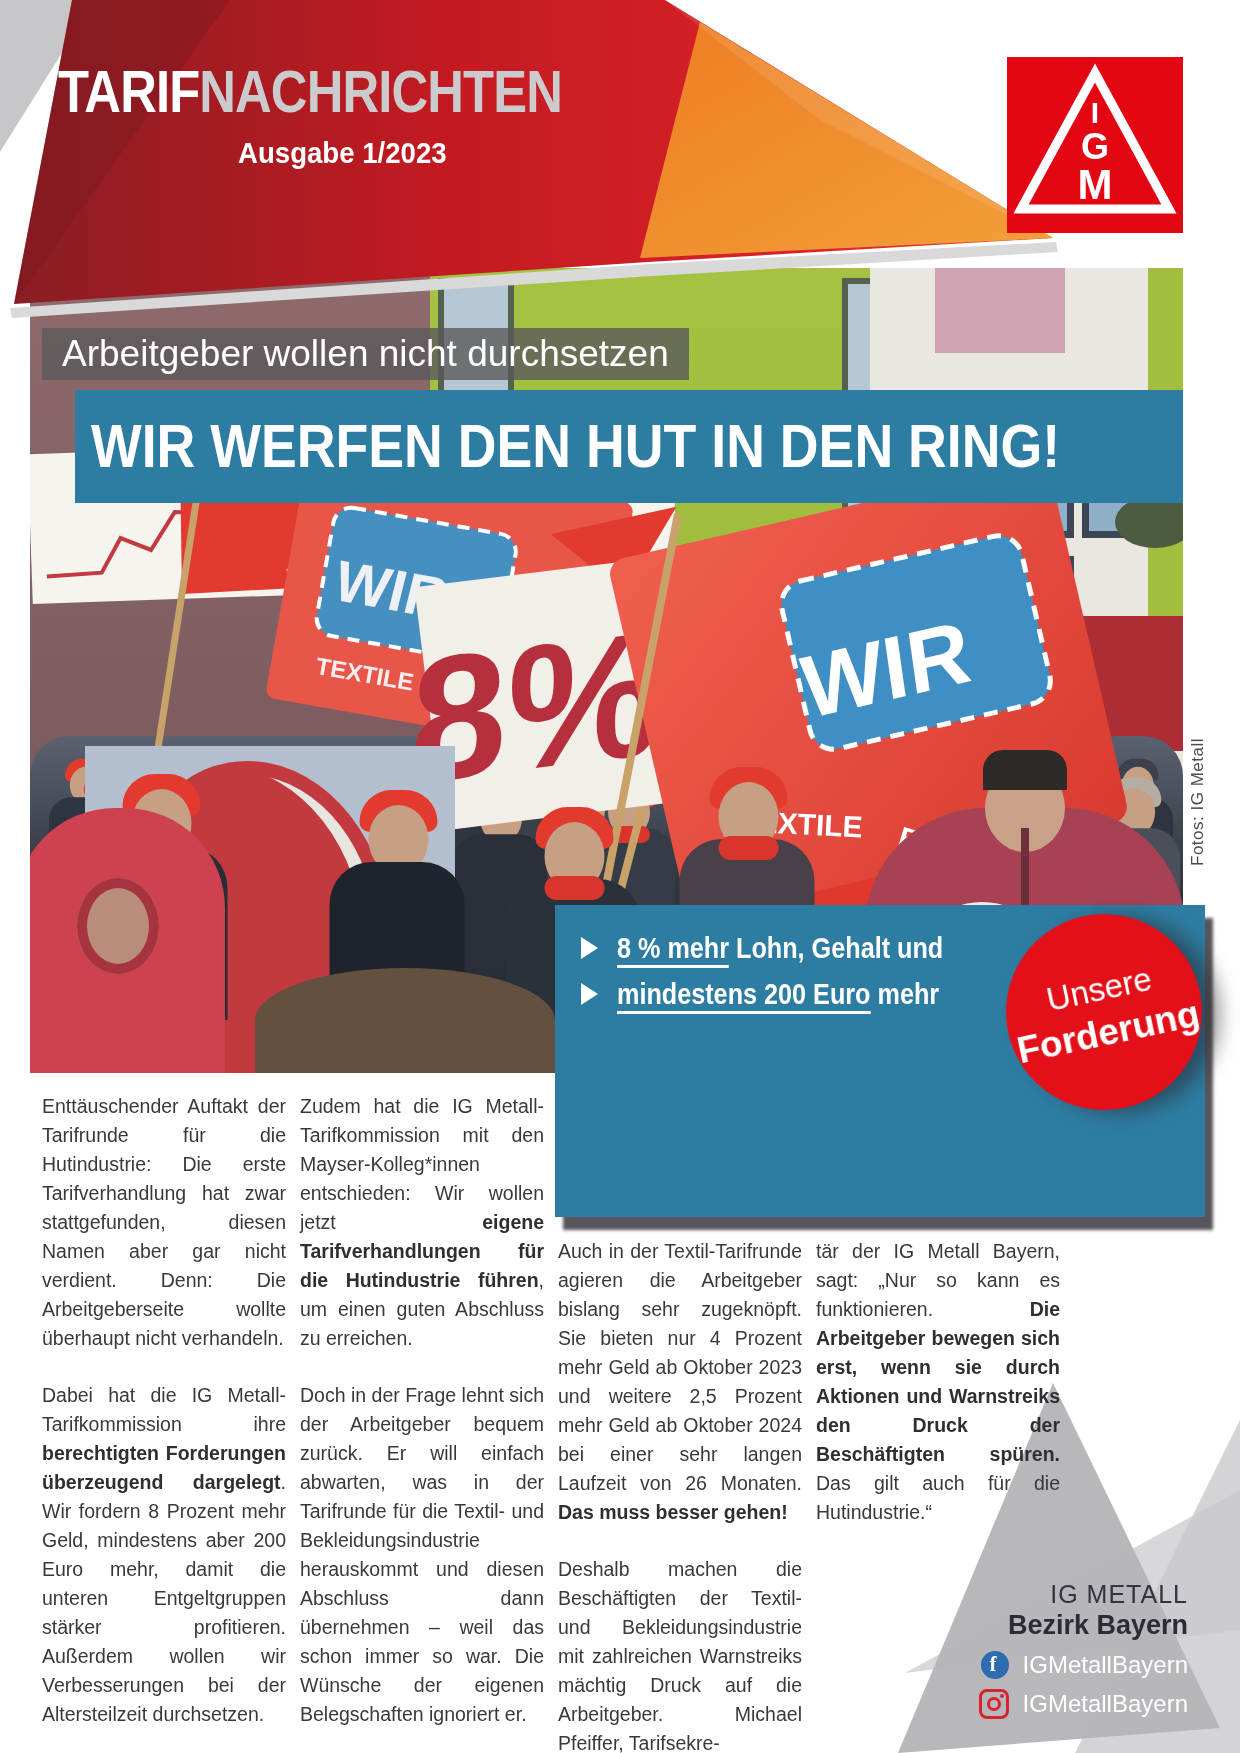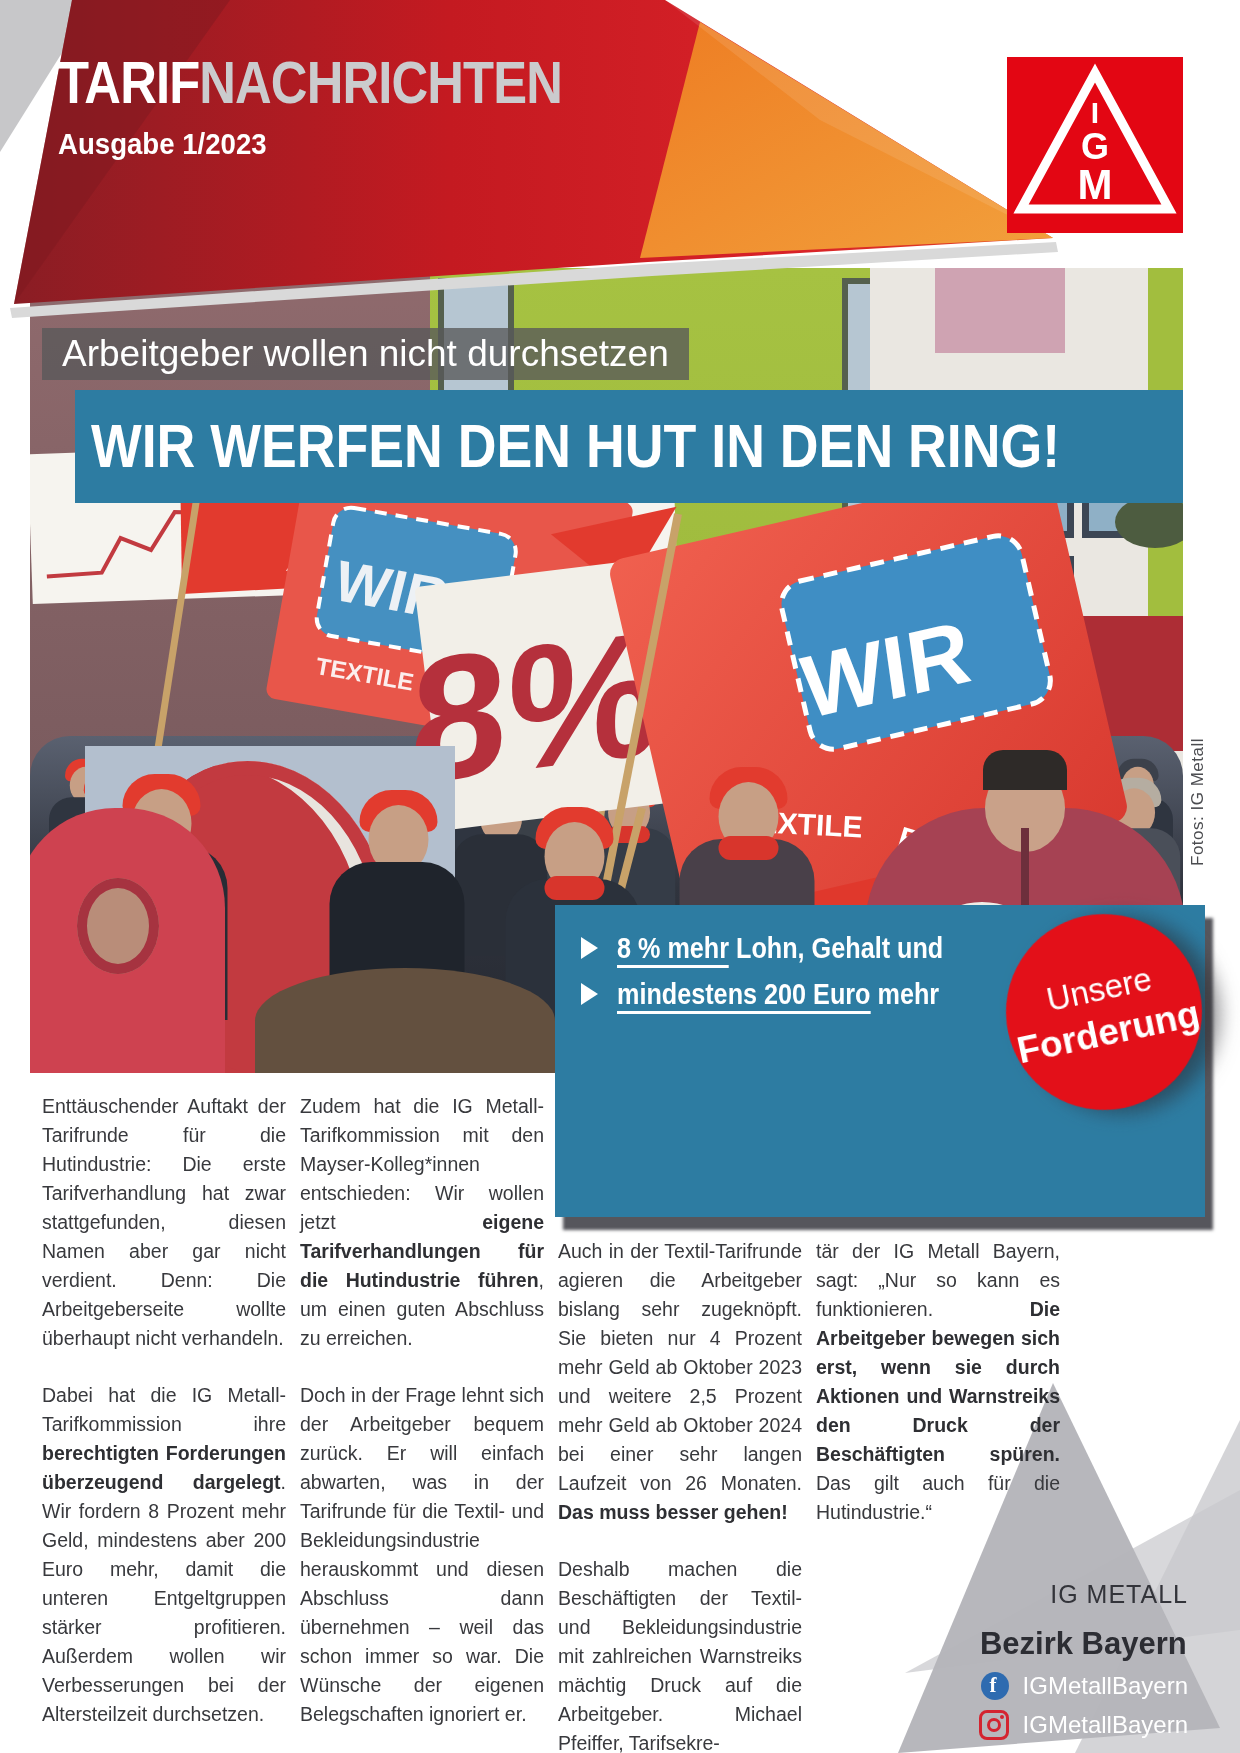--- a/index.html
+++ b/index.html
@@ -10,21 +10,21 @@
   
   .photo{position:absolute;left:30px;top:268px;width:1153px;height:805px;overflow:hidden;background:#7d6a6c;z-index:1;}
   .person{position:absolute;width:90px;height:170px;transform-origin:bottom center;}
   .person .cap{position:absolute;left:20px;top:6px;width:52px;height:28px;border-radius:26px 26px 8px 8px;background:#e23b2e;}
   .person .head{position:absolute;left:26px;top:16px;width:40px;height:46px;border-radius:50%;background:#c79f85;}
   .person .coat{position:absolute;left:0;top:54px;width:90px;height:116px;border-radius:28px 28px 0 0;background:#2f3540;}
   .person .scarf{position:absolute;left:26px;top:52px;width:40px;height:16px;border-radius:8px;background:#d8352c;}
 
   
   .header-svg{position:absolute;left:0;top:0;z-index:9;}
-  .masthead{position:absolute;left:58px;top:54px;z-index:11;color:#fff;}
+  .masthead{position:absolute;left:58px;top:63px;z-index:11;color:#fff;text-align:center;}
   .mast-title{font-size:59px;font-weight:900;letter-spacing:-1px;line-height:1;}
   .cond{display:inline-block;transform:scaleX(.86);transform-origin:0 50%;white-space:nowrap;}
   .cond2{display:inline-block;transform:scaleX(.84);transform-origin:0 50%;white-space:nowrap;}
   .t2{color:#cbcbcd;}
   .mast-sub{font-size:30px;font-weight:400;margin-top:16px;}
   .mast-issue{font-size:30px;font-weight:700;margin-top:14px;}
   .igm-logo{position:absolute;left:1007px;top:57px;z-index:11;}
 
   
   .kicker{position:absolute;left:42px;top:328px;height:52px;line-height:52px;padding:0 20px;
@@ -52,21 +52,21 @@
   
   .col{position:absolute;width:244px;font-size:19.5px;line-height:29px;color:#38393d;text-align:justify;
        hyphens:auto;-webkit-hyphens:auto;z-index:4;}
   .col p{margin:0 0 28px 0;}
   .col b{font-weight:700;color:#2e2f33;}
 
   
   .corner-svg{position:absolute;left:820px;top:1380px;z-index:2;}
   .footer-block{position:absolute;right:52px;top:1580px;z-index:3;text-align:right;}
   .f-org{font-size:25px;color:#33343a;letter-spacing:1px;}
-  .f-district{font-size:31px;font-weight:700;color:#2c2d33;margin-top:17px;text-align:center;}
+  .f-district{font-size:27px;font-weight:700;color:#2c2d33;margin-top:1px;}
   .f-row{display:flex;align-items:center;justify-content:flex-end;gap:14px;margin-top:10px;}
   .f-handle{font-size:24px;color:#fff;}
   .fb-icon{width:28px;height:28px;border-radius:50%;background:#2e6bb0;position:relative;}
   .fb-icon::after{content:"f";position:absolute;left:9px;top:1px;color:#fff;font-size:21px;
                   font-weight:700;font-family:"Liberation Serif",serif;}
   .ig-icon{width:24px;height:24px;border:3px solid #d42430;border-radius:8px;position:relative;}
   .ig-icon::before{content:"";position:absolute;left:5px;top:5px;width:8px;height:8px;border:3px solid #d42430;border-radius:50%;}
   .ig-icon::after{content:"";position:absolute;right:2px;top:2px;width:4px;height:4px;border-radius:50%;background:#d42430;}
 </style>
 </head>

